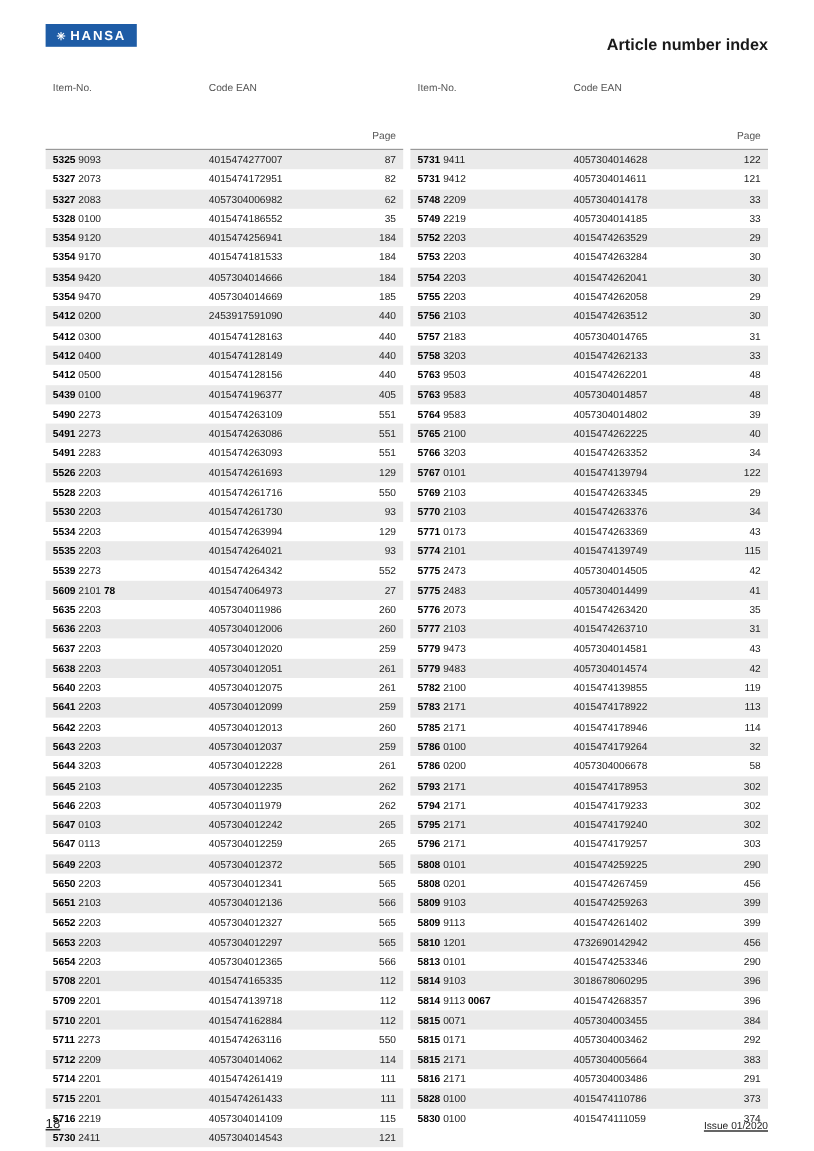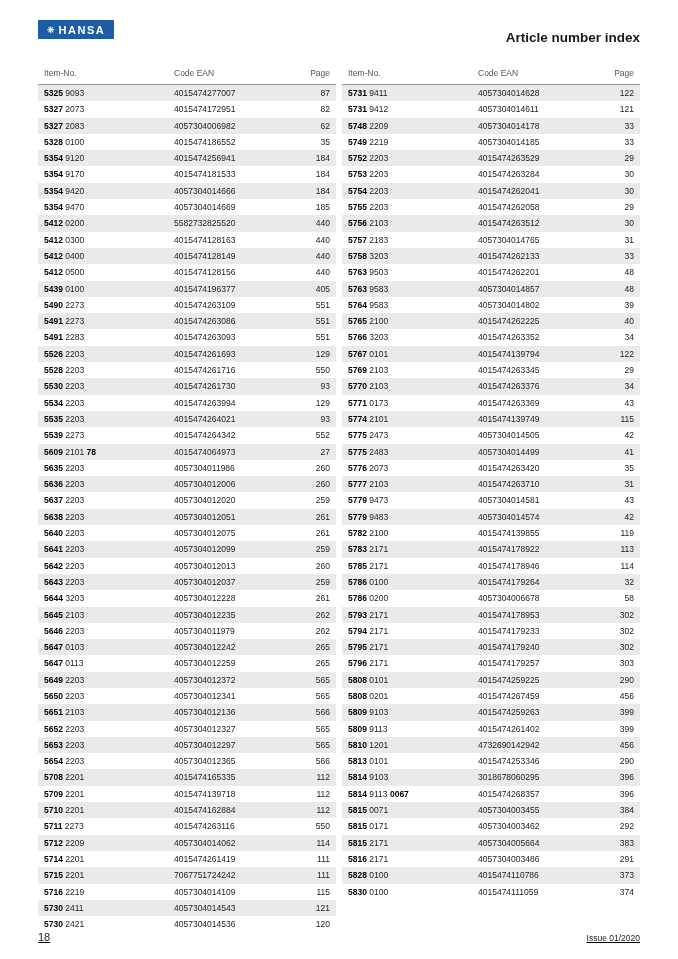--- a/index.html
+++ b/index.html
@@ -7,21 +7,21 @@
   .page{position:relative;width:678px;height:959px;background:#fff;box-sizing:border-box;padding:20px 38px 0 38px;overflow:hidden;}
 
   .topbar{display:flex;justify-content:space-between;align-items:flex-start;height:34px;}
   .logo{background:#1e5ca6;color:#fff;height:19px;display:flex;align-items:center;gap:4px;padding:0 9px;font-weight:bold;font-size:11px;letter-spacing:1.5px;}
   .logo .glyph{font-size:9px;letter-spacing:0;}
   .title{font-size:13.5px;font-weight:bold;color:#1a1a1a;margin-top:10px;}
 
   .tables{display:flex;gap:6px;margin-top:10px;}
   .tcol{flex:1;min-width:0;}
   .thead{display:grid;grid-template-columns:130px 1fr 40px;font-size:8.5px;color:#555;padding:4px 6px 6px 6px;border-bottom:1px solid #999;}
-  .thead .h2{text-align:right;}
+  .thead .h2{text-align:right;margin-top:40px;}
   .tbody .row{display:grid;grid-template-columns:130px 1fr 40px;align-items:center;font-size:8.5px;color:#222;height:16.3px;line-height:16.3px;padding:0 6px;box-sizing:border-box;}
   .tbody .row:nth-child(odd){background:#eaeaea;}
   .row .item b{color:#000;font-weight:700;}
   .row .ean{color:#222;}
   .row .pg{text-align:right;}
 
   .footer{position:absolute;left:38px;right:38px;bottom:16px;display:flex;justify-content:space-between;align-items:flex-end;text-decoration:underline;}
   .footer .pagenum{font-size:11px;color:#222;}
   .footer .issue{font-size:8.5px;color:#222;margin-left:40px;}
 </style>
@@ -81,21 +81,21 @@
             <span class="ean">4057304014666</span>
             <span class="pg">184</span>
           </div>
           <div class="row">
             <span class="item"><b>5354</b> 9470</span>
             <span class="ean">4057304014669</span>
             <span class="pg">185</span>
           </div>
           <div class="row">
             <span class="item"><b>5412</b> 0200</span>
-            <span class="ean">5582732825520</span>
+            <span class="ean">2453917591090</span>
             <span class="pg">440</span>
           </div>
           <div class="row">
             <span class="item"><b>5412</b> 0300</span>
             <span class="ean">4015474128163</span>
             <span class="pg">440</span>
           </div>
           <div class="row">
             <span class="item"><b>5412</b> 0400</span>
             <span class="ean">4015474128149</span>
@@ -281,21 +281,21 @@
             <span class="ean">4057304014062</span>
             <span class="pg">114</span>
           </div>
           <div class="row">
             <span class="item"><b>5714</b> 2201</span>
             <span class="ean">4015474261419</span>
             <span class="pg">111</span>
           </div>
           <div class="row">
             <span class="item"><b>5715</b> 2201</span>
-            <span class="ean">7067751724242</span>
+            <span class="ean">4015474261433</span>
             <span class="pg">111</span>
           </div>
           <div class="row">
             <span class="item"><b>5716</b> 2219</span>
             <span class="ean">4057304014109</span>
             <span class="pg">115</span>
           </div>
           <div class="row">
             <span class="item"><b>5730</b> 2411</span>
             <span class="ean">4057304014543</span>

